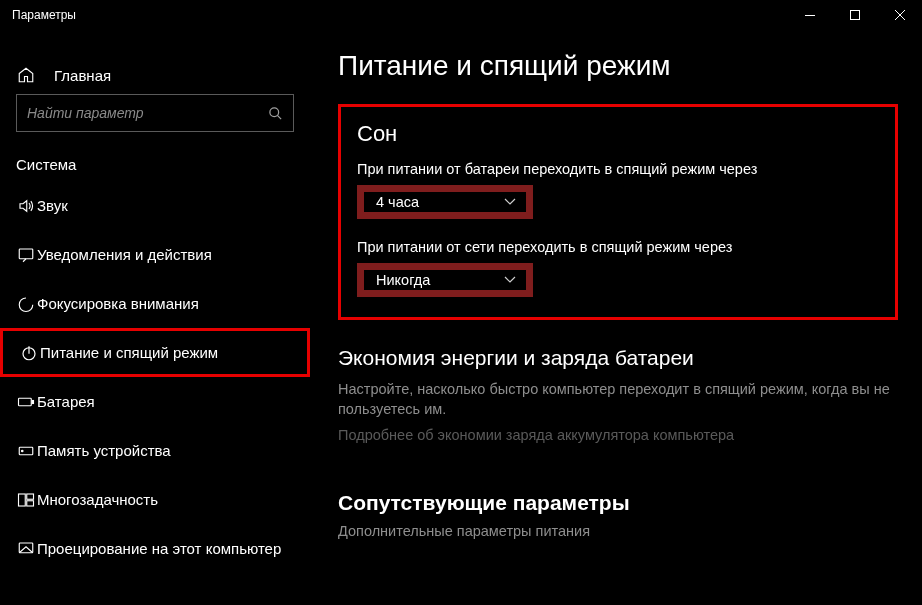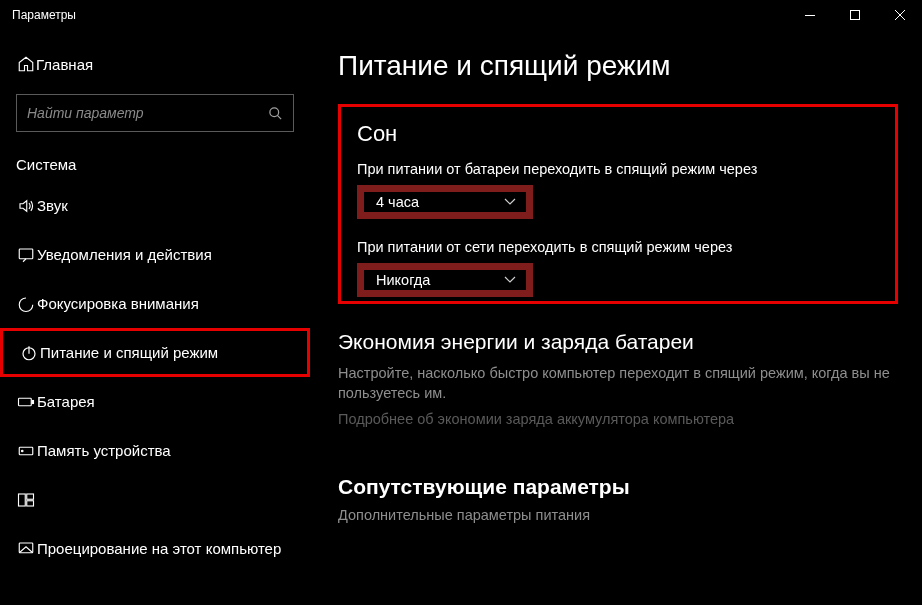--- a/index.html
+++ b/index.html
@@ -6,41 +6,41 @@
 body { width: 922px; height: 605px; background: #000; color: #fff; overflow: hidden; }
 
 .titlebar { height: 30px; display: flex; align-items: center; justify-content: space-between; padding-left: 12px; background: #000; }
 .titlebar-title { font-size: 12px; color: #fff; }
 .window-controls { display: flex; }
 .window-btn { width: 45px; height: 30px; display: flex; align-items: center; justify-content: center; color: #fff; }
 
 .body-wrap { display: flex; height: calc(605px - 30px); }
 
 .sidebar { width: 310px; background: #000; padding-top: 14px; }
-.home-row { display: flex; align-items: center; height: 40px; padding-left: 16px; font-size: 15px; }
+.home-row { display: flex; align-items: flex-end; height: 40px; padding-left: 16px; gap: 18px; font-size: 15px; }
 .home-row .icon-slot { width: 20px; display: flex; justify-content: center; }
 
 .search-wrap { padding: 10px 16px 10px 16px; }
 .search-box { height: 38px; border: 1px solid #5a5a5a; display: flex; align-items: center; padding: 0 10px; background: #000; }
 .search-box input { flex: 1; background: transparent; border: none; color: #fff; font-size: 14px; outline: none; }
 .search-box input::placeholder { color: #8a8a8a; font-style: italic; }
 .search-icon { color: #8a8a8a; }
 
 .group-label { padding: 14px 16px 8px 16px; font-size: 15px; color: #fff; }
 
 .nav-item { display: flex; align-items: center; height: 49px; padding-left: 16px; gap: 1px; font-size: 15px; color: #fff; position: relative; }
 .nav-item .icon-slot { width: 20px; display: flex; justify-content: center; color: #fff; }
 .nav-item .label { flex: 1; }
 
 .highlight-nav { border: 3px solid #e60000; }
 
 .content { flex: 1; padding: 20px 24px 0 28px; overflow: hidden; background: #000; }
 .page-title { font-size: 28px; font-weight: 400; margin-bottom: 22px; }
 
-.highlight-box { border: 3px solid #e60000; padding: 14px 16px 4px 16px; margin-bottom: 26px; }
+.highlight-box { border: 3px solid #e60000; padding: 14px 16px 20px 16px; margin-bottom: 26px; }
 
 .section-heading { font-size: 22px; font-weight: 400; margin-bottom: 14px; }
 .field-label { font-size: 14.5px; margin-bottom: 8px; }
 
 .dropdown { width: 176px; height: 34px; border: 7px solid #7f1d1d; display: flex; align-items: center; justify-content: space-between; padding: 0 10px 0 12px; font-size: 14.5px; background: #000; margin-bottom: 20px; }
 .dropdown:last-child { margin-bottom: 0; }
 .chev { color: #cfcfcf; }
 
 .sub-heading { font-size: 21px; font-weight: 400; margin-bottom: 10px; }
 .desc { color: #8e8e8e; font-size: 14.5px; line-height: 1.35; margin-bottom: 8px; }
@@ -164,20 +164,21 @@
 
 
     <div class="nav-item">
       <span class="icon-slot">
         <svg width="18" height="18" viewBox="0 0 24 24" fill="none" stroke="#fff" stroke-width="1.5">
             <rect x="2" y="4" width="9" height="16"></rect>
             <rect x="13" y="4" width="9" height="7"></rect>
             <rect x="13" y="13" width="9" height="7"></rect>
           </svg>
       </span>
+      <span class="label">Многозадачность</span>
     </div>
 
     <div class="nav-item">
       <span class="icon-slot">
         <svg width="18" height="18" viewBox="0 0 24 24" fill="none" stroke="#fff" stroke-width="1.5">
             <rect x="3" y="4" width="18" height="13" rx="1"></rect>
             <path d="M3 17 L12 9 L21 17"></path>
           </svg>
       </span>
       <span class="label">Проецирование на этот компьютер</span>

